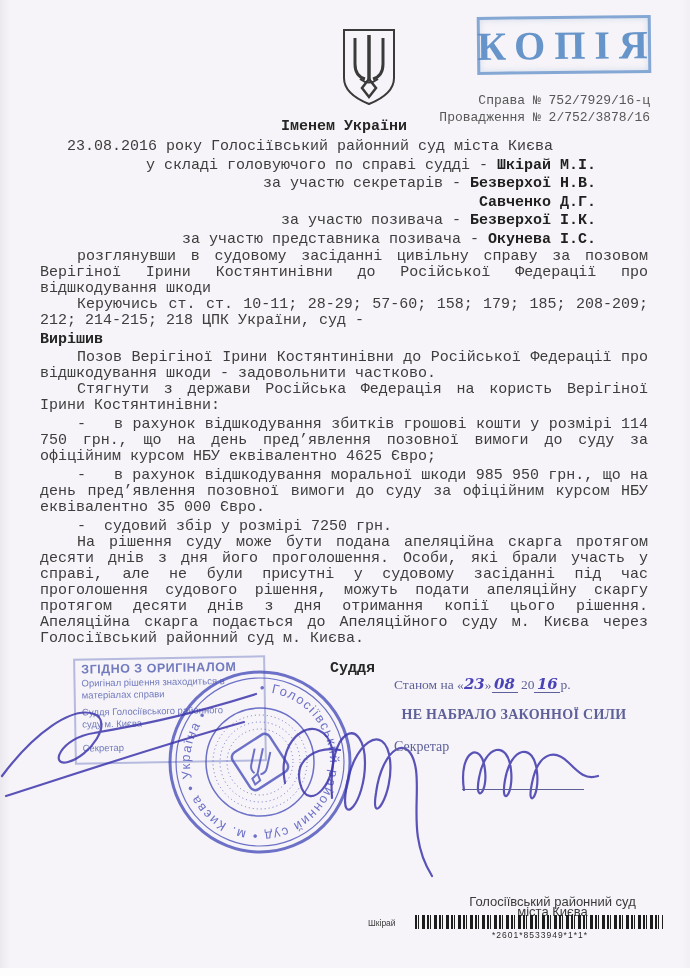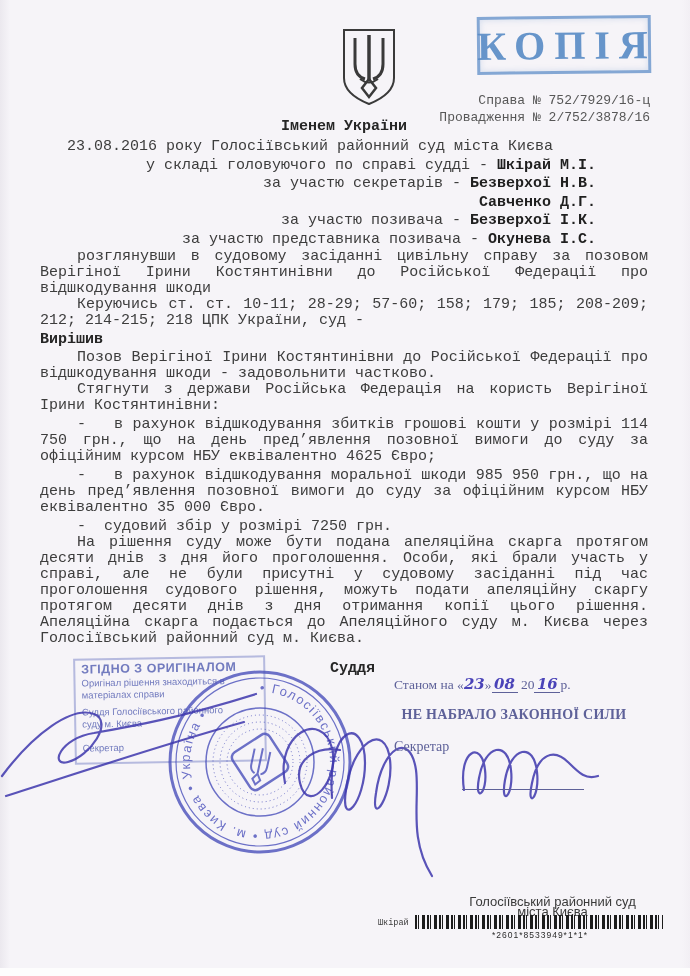--- a/index.html
+++ b/index.html
@@ -84,22 +84,22 @@
   .status .l4{margin-top:16px;font-size:14px;}
   .sec-underline{position:absolute;left:462px;top:789px;width:122px;height:1px;background:#5e6199;}
 
   
   .f-court{
     position:absolute;left:460px;top:897px;width:185px;text-align:center;
     font-family:"Liberation Sans","DejaVu Sans",sans-serif;
     font-size:13px;line-height:10px;color:#3a3a3a;
   }
   .f-judge{
-    position:absolute;left:378px;top:918px;
-    font-family:Liberation Mono, monospace;
+    position:absolute;left:368px;top:918px;
+    font-family:Liberation Sans, sans-serif;
     font-size:8.5px;color:#3a3a3a;
   }
   .barcode{
     position:absolute;left:415px;top:915px;width:248px;height:14px;
     background:repeating-linear-gradient(90deg,
       #1c1c1c 0px,#1c1c1c 2px,transparent 2px,transparent 3px,
       #1c1c1c 3px,#1c1c1c 4px,transparent 4px,transparent 7px,
       #1c1c1c 7px,#1c1c1c 10px,transparent 10px,transparent 12px);
   }
   .barcode-text{

